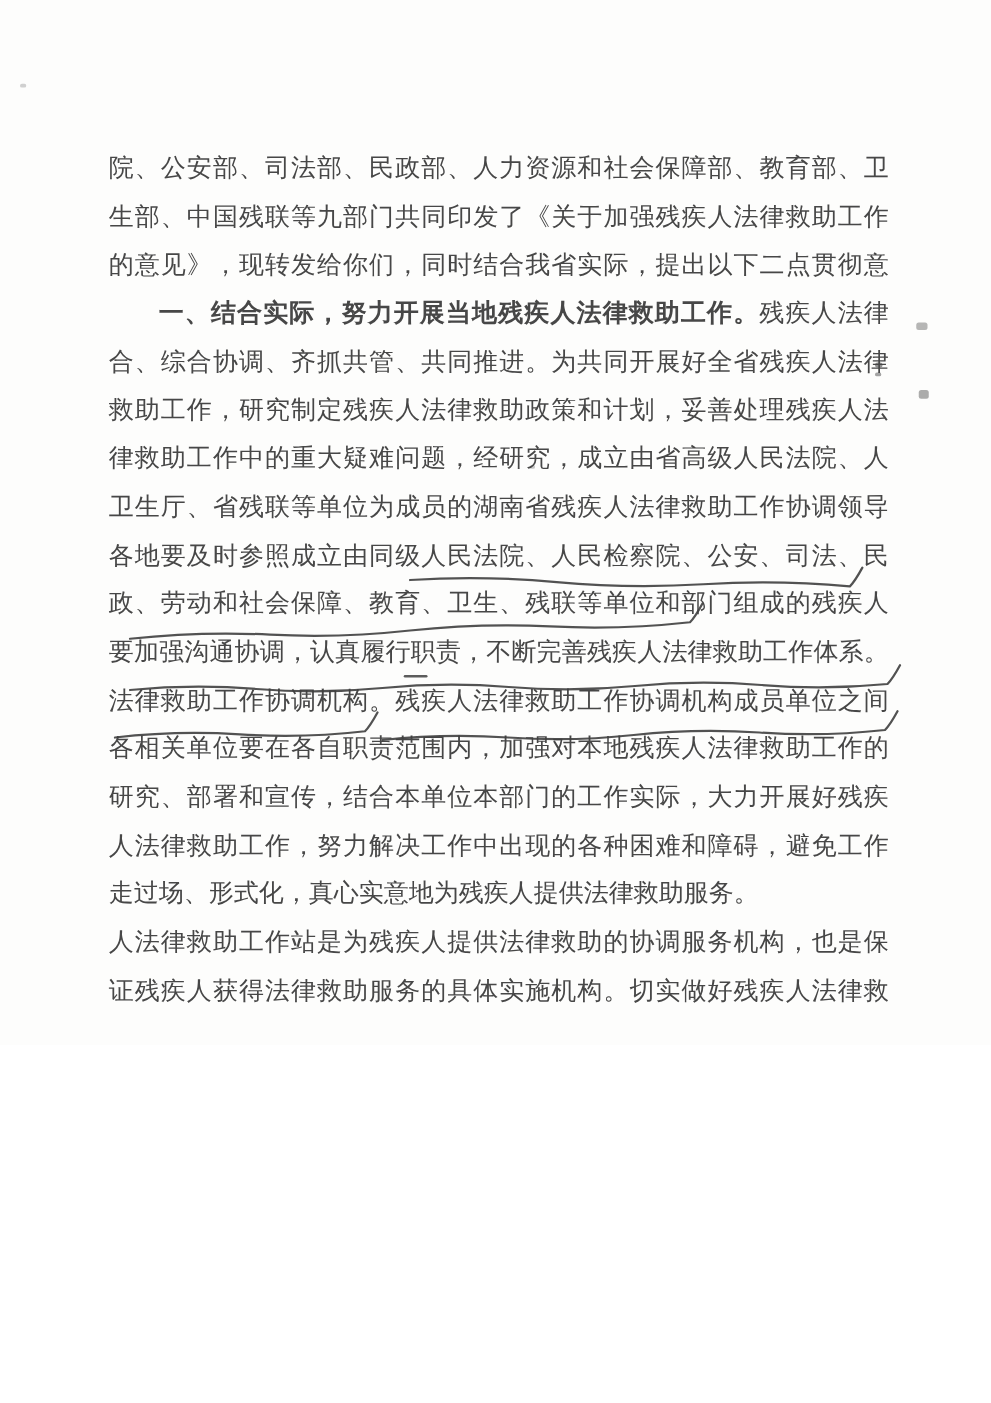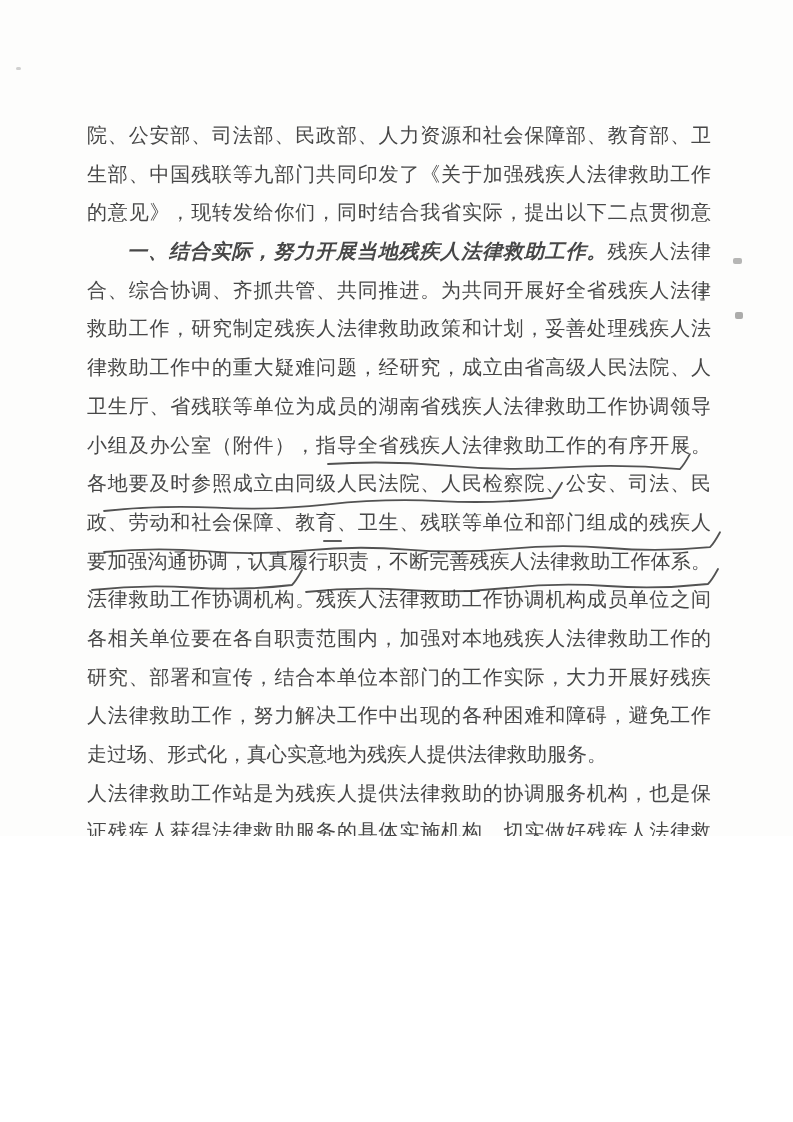--- a/index.html
+++ b/index.html
@@ -19,21 +19,20 @@
     height:38.7px;line-height:38.7px;font-size:20px;
     text-align:justify;text-align-last:justify;
     color:#474747;
   }
   .line.endline{text-align-last:left;}
   .line.indent{text-indent:40px;}
   .run{font-weight:400;}
   .bold-run{
     font-weight:700;
     font-family:"Liberation Sans","DejaVu Sans",sans-serif;
-    font-style:italic;
   }
   .page-number{
     position:absolute;left:93px;top:1008px;
     font-size:19px;line-height:28px;color:#4a4a4a;letter-spacing:3px;
     font-family:"Liberation Serif","DejaVu Serif",serif;
   }
   svg.pen{
     position:absolute;left:0;top:0;pointer-events:none;
   }
   .speck{
@@ -46,21 +45,20 @@
 <div class="page" style="background: rgb(253, 253, 252);">
   <div class="text-block" style="color: rgb(71, 71, 71);">
       <div class="line"><span class="run">院、公安部、司法部、民政部、人力资源和社会保障部、教育部、卫</span></div>
       <div class="line"><span class="run">生部、中国残联等九部门共同印发了《关于加强残疾人法律救助工作</span></div>
       <div class="line"><span class="run">的意见》，现转发给你们，同时结合我省实际，提出以下二点贯彻意</span></div>
       <div class="line indent"><span class="run bold-run">一、结合实际，努力开展当地残疾人法律救助工作。</span><span class="run">残疾人法律</span></div>
       <div class="line"><span class="run">合、综合协调、齐抓共管、共同推进。为共同开展好全省残疾人法律</span></div>
       <div class="line"><span class="run">救助工作，研究制定残疾人法律救助政策和计划，妥善处理残疾人法</span></div>
       <div class="line"><span class="run">律救助工作中的重大疑难问题，经研究，成立由省高级人民法院、人</span></div>
       <div class="line"><span class="run">卫生厅、省残联等单位为成员的湖南省残疾人法律救助工作协调领导</span></div>
-      <div class="line"><span class="run">小组及办公室（附件），指导全省残疾人法律救助工作的有序开展。</span></div>
       <div class="line"><span class="run">各地要及时参照成立由同级人民法院、人民检察院、公安、司法、民</span></div>
       <div class="line"><span class="run">政、劳动和社会保障、教育、卫生、残联等单位和部门组成的残疾人</span></div>
       <div class="line"><span class="run">要加强沟通协调，认真履行职责，不断完善残疾人法律救助工作体系。</span></div>
       <div class="line"><span class="run">法律救助工作协调机构。残疾人法律救助工作协调机构成员单位之间</span></div>
       <div class="line"><span class="run">各相关单位要在各自职责范围内，加强对本地残疾人法律救助工作的</span></div>
       <div class="line"><span class="run">研究、部署和宣传，结合本单位本部门的工作实际，大力开展好残疾</span></div>
       <div class="line"><span class="run">人法律救助工作，努力解决工作中出现的各种困难和障碍，避免工作</span></div>
       <div class="line endline"><span class="run">走过场、形式化，真心实意地为残疾人提供法律救助服务。</span></div>
       <div class="line"><span class="run">人法律救助工作站是为残疾人提供法律救助的协调服务机构，也是保</span></div>
       <div class="line"><span class="run">证残疾人获得法律救助服务的具体实施机构。切实做好残疾人法律救</span></div>

